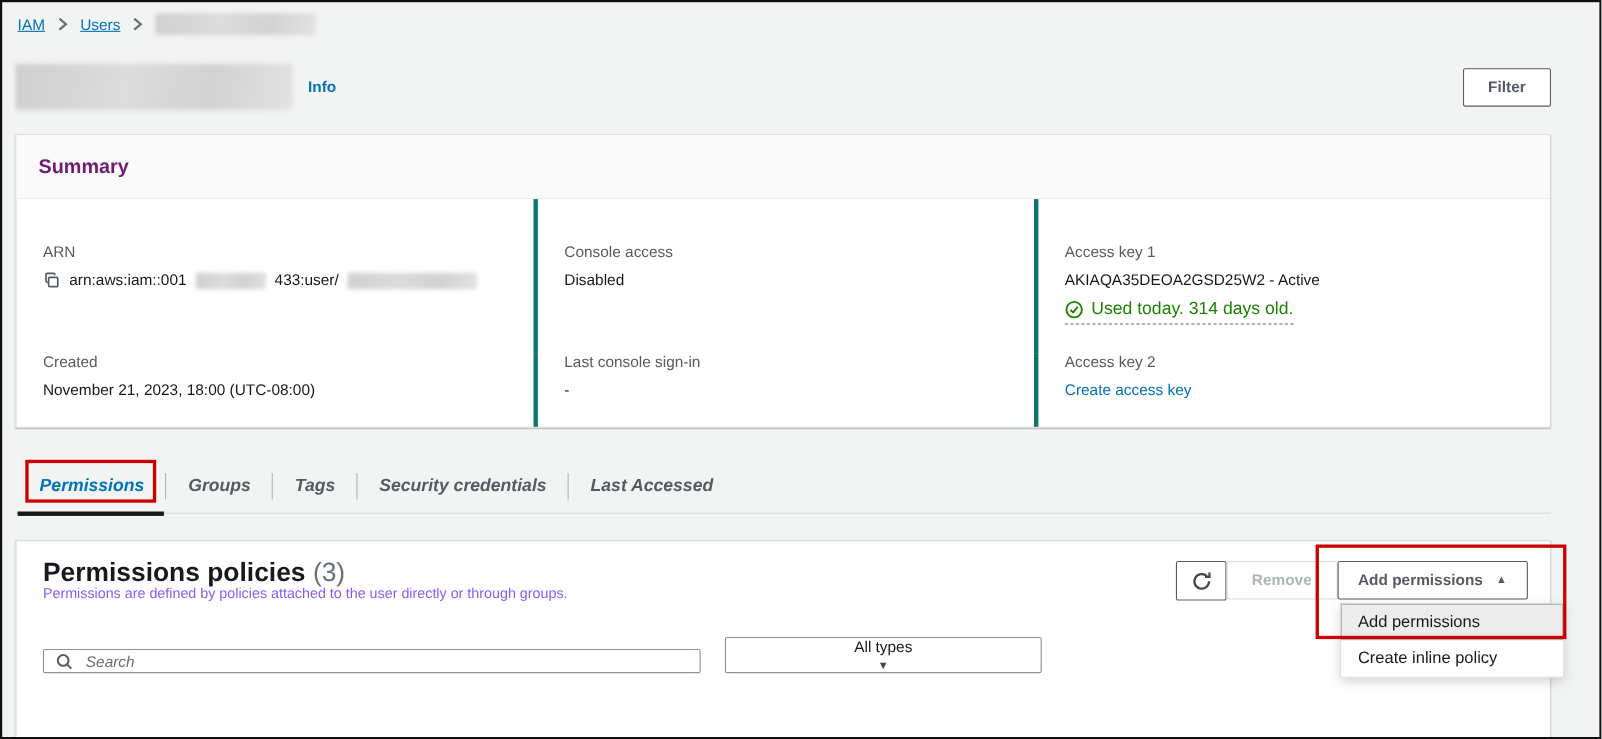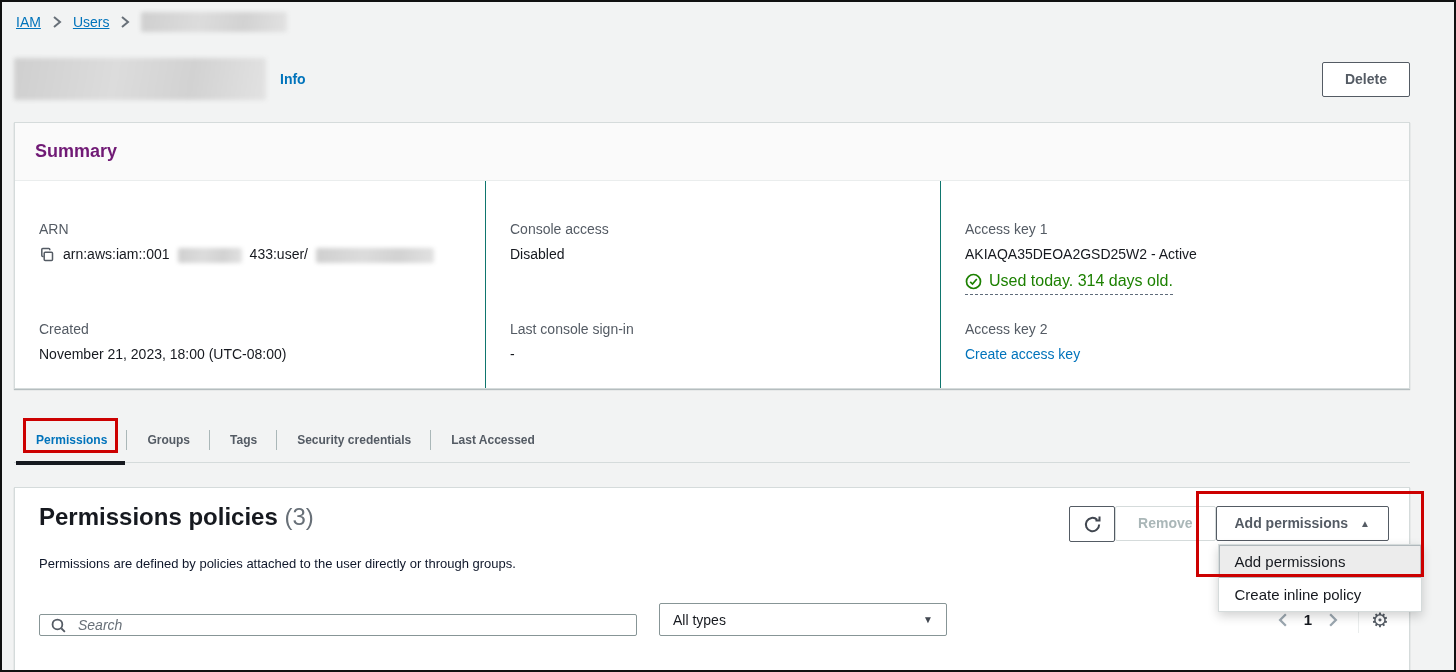--- a/index.html
+++ b/index.html
@@ -36,60 +36,60 @@
 
   
   .card {
     background:#fff; border:1px solid #d5dbdb; margin-top:22px;
     box-shadow:0 1px 1px 0 rgba(0,28,36,.25);
   }
   .card-header { background:#fafafa; border-bottom:1px solid #eaeded; padding:18px 20px; }
   .card-header h2 { margin:0; font-size:18px; color:#701a75; }
   .summary-grid { display:grid; grid-template-columns:470px 455px 1fr; }
   .cell { padding:0 16px 0 24px; }
-  .cell.c2, .cell.c3 { border-left:1px solid #0f766e; }
+  .cell.c2, .cell.c3 { border-left:4px solid #0f766e; }
   .cell.r1 { padding-top:40px; height:140px; }
   .cell.r2 { padding-bottom:25px; }
   .flabel { color:#545b64; font-size:14px; line-height:17px; }
   .fvalue { color:#16191f; font-size:14px; line-height:17px; margin-top:8px; display:flex; align-items:flex-end; gap:8px; flex-wrap:wrap; }
   .blur-a { width:64px; height:15px; }
   .blur-b { width:118px; height:15px; }
   .copy-icon { cursor:pointer; display:inline-flex; }
   .key-status {
     display:inline-flex; align-items:center; gap:7px; color:#1d8102; font-size:16px;
     margin-top:9px; border-bottom:1px dashed #5f6b7a; padding-bottom:4px; cursor:default;
   }
   .link { color:#0073bb; font-size:14px; text-decoration:none; cursor:pointer; }
 
   
   .tabs { display:flex; margin-top:32px; border-bottom:1px solid #d5dbdb; padding-left:2px; }
   .tab {
-    position:relative; font-size:12px; font-weight:700; color:#545b64;
-    padding:12px 20px 15px; cursor:pointer; white-space:nowrap;
+    position:relative; font-size:16px; font-weight:700; color:#545b64;
+    padding:12px 20px 15px; cursor:pointer; white-space:nowrap;font-style:italic;
   }
   .tab:not(:last-child)::after {
     content:''; position:absolute; right:0; top:9px; bottom:12px; width:1px; background:#aab7b8;
   }
   .tab.active { color:#0073bb; }
   .tab.active::before {
     content:''; position:absolute; left:0; right:2px; bottom:-3px; height:4px; background:#16191f;
   }
   .annot { position:absolute; border:3px solid #cc0000; pointer-events:none; z-index:6; }
   .annot-tab { left:7px; top:-3px; right:9px; bottom:9px; }
 
   
   .card2 {
     background:#fff; border:1px solid #d5dbdb; margin-top:24px; height:240px;
     padding:18px 20px 20px 24px; position:relative;
     box-shadow:0 1px 1px 0 rgba(0,28,36,.25);
   }
   .pol-header { display:flex; justify-content:space-between; align-items:flex-start; }
   .pol-title { font-size:24px; font-weight:700; color:#16191f; line-height:22px; }
   .pol-count { color:#687078; font-weight:400; }
-  .pol-desc { font-size:13px; color:#0f172a; margin-top:28px; }
+  .pol-desc { font-size:13px; color:#8b5cf6; margin-top:0; }
   .actions { display:flex; align-items:flex-start; }
   .icon-btn {
     width:46px; height:36px; display:flex; align-items:center; justify-content:center;
     background:#fff; border:1px solid #545b64; border-radius:2px; cursor:pointer;
   }
   .add-wrap { position:relative; }
   .add-btn { display:flex; align-items:center; gap:12px; padding:7px 18px; }
   .caret-up { font-size:10px; line-height:10px; }
   .menu {
     position:absolute; top:38px; left:2px; width:204px; background:#fff;
@@ -107,21 +107,21 @@
   }
   .search-box input {
     border:none; outline:none; flex:1; font-size:14px; font-family:inherit; color:#16191f; background:transparent;
   }
   .search-box input::placeholder { font-style:italic; color:#687078; }
   .filter-group { margin-left:22px; }
   .filter-label { font-size:14px; color:#16191f; margin-bottom:9px; }
   .select {
     width:288px; height:33px; border:1px solid #879596; border-radius:2px; background:#fff;
     display:flex; align-items:center; justify-content:space-between; padding:0 13px;
-    font-size:14px; color:#16191f; cursor:pointer;
+    font-size:14px; color:#16191f; cursor:pointer;flex-direction:column;
   }
   .caret-down { font-size:10px; color:#414750; }
 
   .pagination { margin-left:auto; display:flex; align-items:center; height:33px; }
   .pg-btn { background:none; border:none; padding:2px 6px; cursor:pointer; display:flex; align-items:center; }
   .pg-num { font-size:15px; font-weight:700; color:#16191f; padding:0 8px; background:none; border:none; font-family:inherit; cursor:pointer; }
   .pg-divider { width:1px; height:26px; background:#eaeded; margin:0 12px; }
   .gear-btn { background:none; border:none; cursor:pointer; font-size:20px; color:#545b64; line-height:20px; padding:0; }
 </style>
 </head>
@@ -144,21 +144,21 @@
           </svg>
       </span>
       <span class="redacted" style="width:146px;height:20px;"></span>
     </div>
 
     <div class="title-row">
       <div class="title-left">
         <span class="redacted" style="width:252px;height:42px;"></span>
         <a class="info-link">Info</a>
       </div>
-      <button class="btn">Delete</button>
+      <button class="btn">Filter</button>
     </div>
 
     <div class="card">
       <div class="card-header">
         <h2>Summary</h2>
       </div>
       <div class="summary-grid">
 
         <div class="cell r1 c1">
           <div class="flabel">ARN</div>

